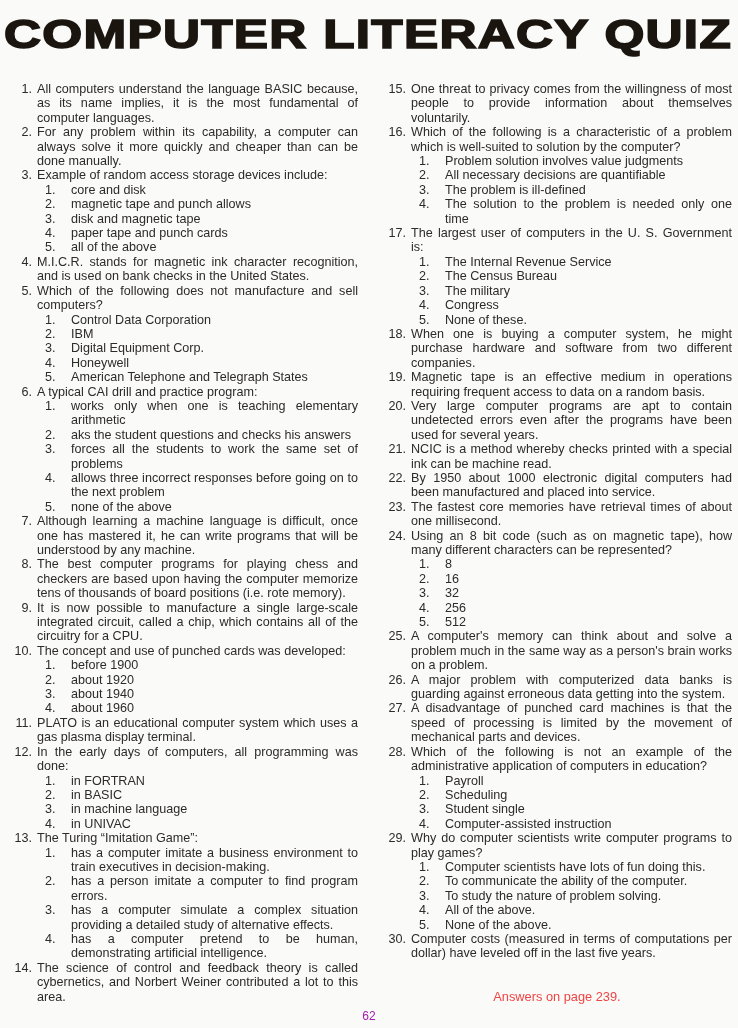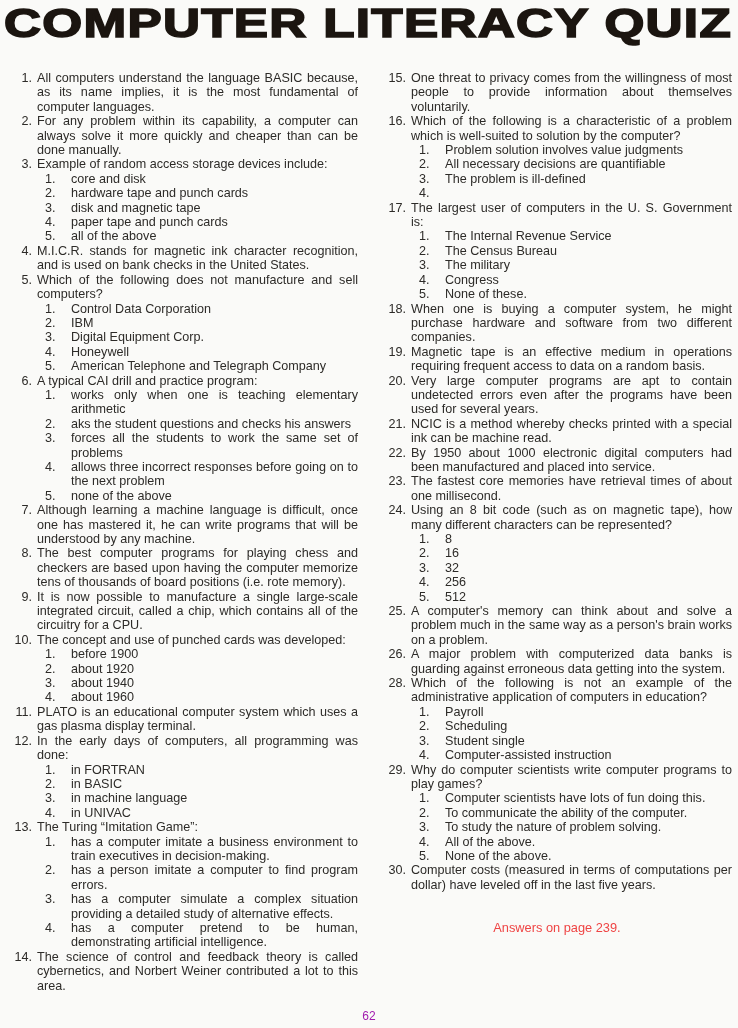--- a/index.html
+++ b/index.html
@@ -13,21 +13,21 @@
   }
   .page {
     position: relative;
     width: 738px;
     height: 1028px;
     box-sizing: border-box;
     color: #2d2b28;
   }
   
   .title-wrap {
-    padding: 3px 0 0 0;
+    padding: 14px 0 0 0;
     height: 48px;
   }
   .title-text {
     font-family: "Liberation Sans", "DejaVu Sans", sans-serif;
     font-weight: bold;
     font-size: 40px;
     fill: #1b1510;
     stroke: #1b1510;
     stroke-width: 1.6px;
     letter-spacing: 1px;
@@ -123,21 +123,21 @@
     <div class="qb">
       <div class="qt">Example of random access storage devices include:</div>
 
   <div class="opt">
     <span class="on">1.</span>
     <div class="ot">core and disk</div>
   </div>
 
   <div class="opt">
     <span class="on">2.</span>
-    <div class="ot">hardware tape and punch cards</div>
+    <div class="ot">magnetic tape and punch allows</div>
   </div>
 
   <div class="opt">
     <span class="on">3.</span>
     <div class="ot">disk and magnetic tape</div>
   </div>
 
   <div class="opt">
     <span class="on">4.</span>
     <div class="ot">paper tape and punch cards</div>
@@ -177,21 +177,21 @@
     <div class="ot">Digital Equipment Corp.</div>
   </div>
 
   <div class="opt">
     <span class="on">4.</span>
     <div class="ot">Honeywell</div>
   </div>
 
   <div class="opt">
     <span class="on">5.</span>
-    <div class="ot">American Telephone and Telegraph Company</div>
+    <div class="ot">American Telephone and Telegraph States</div>
   </div>
 </div>
   </div>
 
   <div class="q">
     <span class="qn">6.</span>
     <div class="qb">
       <div class="qt">A typical CAI drill and practice program:</div>
 
   <div class="opt">
@@ -361,20 +361,21 @@
     <div class="ot">All necessary decisions are quantifiable</div>
   </div>
 
   <div class="opt">
     <span class="on">3.</span>
     <div class="ot">The problem is ill-defined</div>
   </div>
 
   <div class="opt">
     <span class="on">4.</span>
+    <div class="ot">The solution to the problem is needed only one time</div>
   </div>
 </div>
   </div>
 
   <div class="q">
     <span class="qn">17.</span>
     <div class="qb">
       <div class="qt">The largest user of computers in the U. S. Government is:</div>
 
   <div class="opt">
@@ -485,20 +486,26 @@
     </div>
   </div>
 
   <div class="q">
     <span class="qn">26.</span>
     <div class="qb">
       <div class="qt">A major problem with computerized data banks is guarding against erroneous data getting into the system.</div>
     </div>
   </div>
 
+  <div class="q">
+    <span class="qn">27.</span>
+    <div class="qb">
+      <div class="qt">A disadvantage of punched card machines is that the speed of processing is limited by the movement of mechanical parts and devices.</div>
+    </div>
+  </div>
 
   <div class="q">
     <span class="qn">28.</span>
     <div class="qb">
       <div class="qt">Which of the following is not an example of the administrative application of computers in education?</div>
 
   <div class="opt">
     <span class="on">1.</span>
     <div class="ot">Payroll</div>
   </div>

